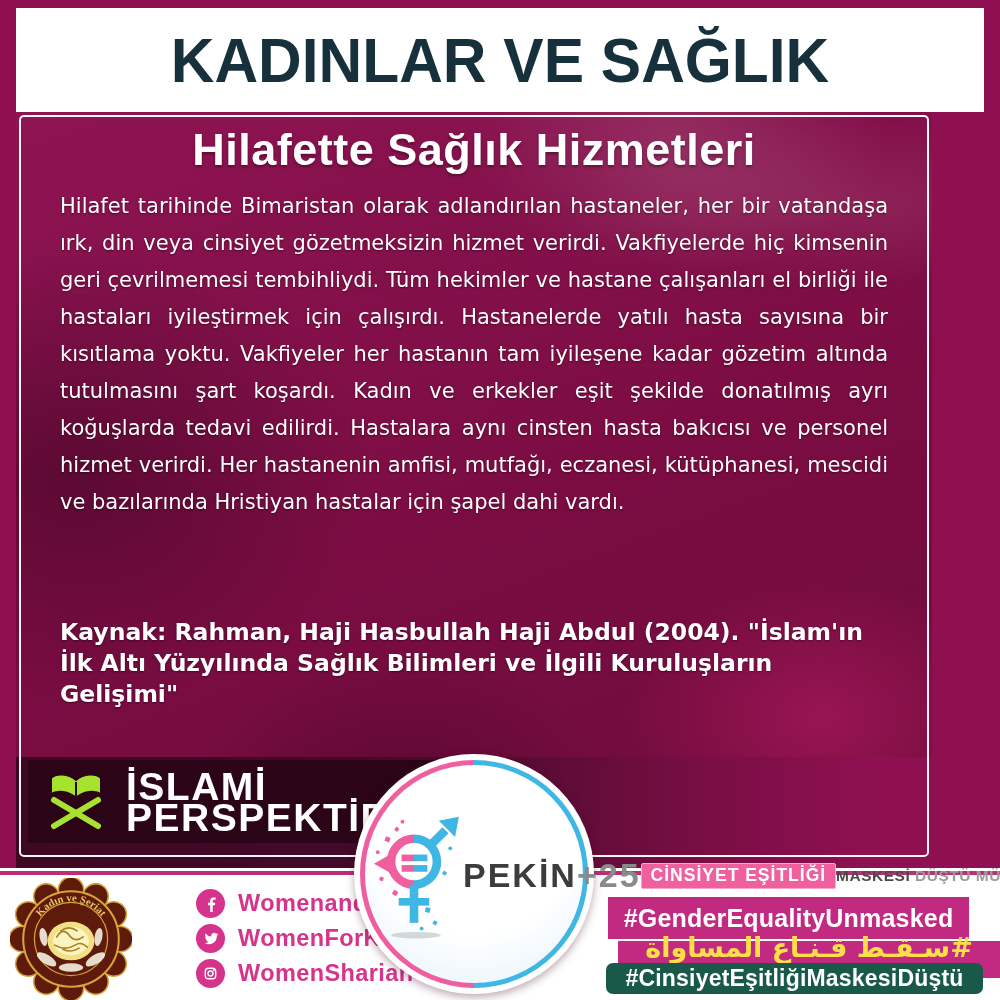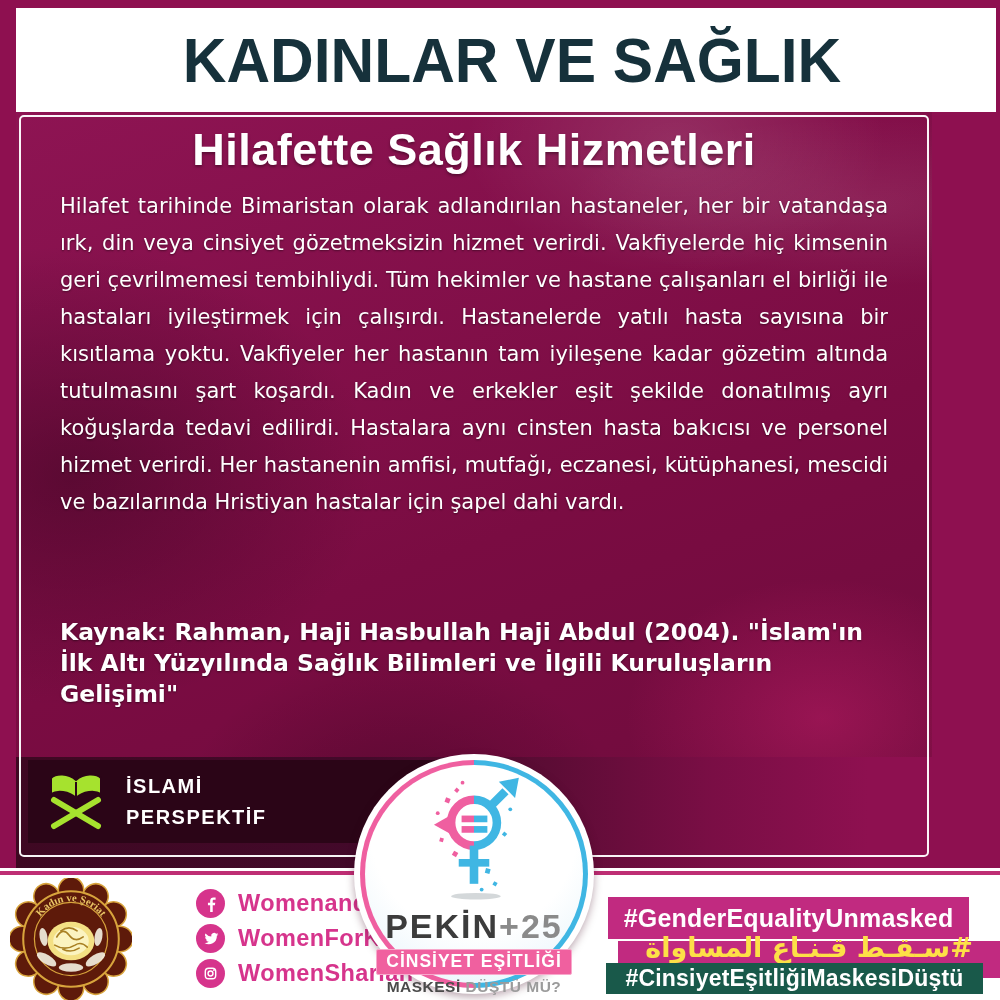--- a/index.html
+++ b/index.html
@@ -2,21 +2,21 @@
 <html><head>
 <meta charset="utf-8">
 <style>
   html,body{margin:0;padding:0;}
   body{width:1000px;height:1000px;position:relative;background:#8E1050;
        font-family:"Liberation Sans",sans-serif;overflow:hidden;}
   .abs{position:absolute;}
 
   
   .header{left:16px;top:8px;width:968px;height:104px;background:#ffffff;
-          display:flex;align-items:center;justify-content:center;padding-left:12px;}
+          display:flex;align-items:center;justify-content:center;}
   .header-title{font-weight:bold;font-size:63px;color:#16313B;letter-spacing:0px;
                 transform:scaleX(.96);white-space:nowrap;}
 
   
   .panel{left:16px;top:112px;width:916px;height:758px;overflow:hidden;
     background-color:#80104A;
     background-image:
       radial-gradient(ellipse 300px 190px at 72% 4%, rgba(255,255,255,.12), transparent 70%),
       radial-gradient(ellipse 420px 120px at 92% 12%, rgba(255,210,230,.10), transparent 70%),
       radial-gradient(ellipse 420px 320px at 6% 48%, rgba(30,0,16,.38), transparent 72%),
@@ -33,21 +33,21 @@
   .article-body{left:44px;right:44px;top:76px;color:#fff;font-family:"DejaVu Sans",sans-serif;
                 font-size:21px;line-height:37px;text-align:justify;
                 text-shadow:0 1px 2px rgba(0,0,0,.45);}
   .article-source{left:44px;right:48px;top:505px;color:#fff;font-family:"DejaVu Sans",sans-serif;
                   font-size:23.5px;font-weight:bold;line-height:31px;
                   text-shadow:0 1px 2px rgba(0,0,0,.45);}
 
   
   .brandbox{left:12px;top:648px;width:448px;height:83px;background:#2B0517;
             display:flex;align-items:center;padding-left:16px;box-sizing:border-box;z-index:3;}
-  .brandtext{margin-left:18px;color:#fff;font-weight:bold;font-size:20px;
+  .brandtext{margin-left:18px;color:#fff;font-weight:bold;font-size:39px;
              line-height:31px;letter-spacing:1.5px;}
 
   
   .sep-white{left:0;top:868px;width:1000px;height:3px;background:#fff;z-index:4;}
   .sep-pink{left:0;top:871px;width:1000px;height:4px;background:#BE2E74;z-index:4;}
   .footer{left:0;top:875px;width:1000px;height:125px;background:#fff;z-index:5;}
 
   
   .social{left:196px;top:889px;z-index:6;display:flex;flex-direction:column;gap:7px;}
   .social-row{display:flex;align-items:center;height:28px;}
@@ -55,41 +55,41 @@
              display:flex;align-items:center;justify-content:center;flex:0 0 auto;}
   .social-label{color:#D6348C;font-weight:bold;font-size:23.5px;letter-spacing:.4px;}
 
   
   .badge{left:354px;top:754px;width:240px;height:240px;border-radius:50%;background:#fff;
          z-index:20;box-shadow:0 3px 8px rgba(60,0,30,.35);}
   .badge-ring{position:absolute;left:6px;top:6px;right:6px;bottom:6px;border-radius:50%;
               background:linear-gradient(90deg,#EF5FA0 0 50%,#3FB6E3 50% 100%);}
   .badge-in{position:absolute;left:11px;top:11px;right:11px;bottom:11px;border-radius:50%;
             background:radial-gradient(circle at 50% 30%,#ffffff 0 55%,#E2F2FA 100%);
-            display:flex;flex-direction:column;align-items:center;}
+            display:flex;flex-direction:row;align-items:center;}
   .badge-l1{margin-top:2px;white-space:nowrap;font-size:34px;letter-spacing:2px;}
   .badge-l1 .b{font-weight:bold;color:#3C3C3C;}
   .badge-l1 .g{font-weight:bold;color:#8A8A8A;}
   .badge-chip{margin-top:3px;background:#F0609F;border:1px solid #F8A8CB;color:#fff;
               font-weight:bold;font-size:17.5px;letter-spacing:1px;padding:1px 9px 2px;
               border-radius:2px;white-space:nowrap;}
   .badge-l3{margin-top:3px;font-size:15.5px;white-space:nowrap;letter-spacing:.5px;}
   .badge-l3 .b{font-weight:bold;color:#4A4A4A;}
   .badge-l3 .g{font-weight:bold;color:#9B9B9B;}
 
   
   .hash1{left:608px;top:897px;width:361px;height:42px;background:#C12A80;z-index:6;
          display:flex;align-items:center;justify-content:center;}
   .hash1 span{color:#fff;font-weight:bold;font-size:25px;letter-spacing:.2px;white-space:nowrap;}
   .hash-ar{left:618px;top:941px;width:382px;height:37px;background:#C12A80;z-index:6;
            display:flex;align-items:flex-start;justify-content:center;overflow:visible;}
   .hash-ar span{color:#fde047;font-weight:bold;font-size:27px;line-height:27px;margin-top:-7px;
                 direction:rtl;font-family:"DejaVu Sans",sans-serif;white-space:nowrap;}
   .hash-tr{left:606px;top:963px;width:377px;height:31px;background:#19594A;z-index:7;
-           display:flex;align-items:center;justify-content:center;}
+           display:flex;align-items:center;justify-content:center;border-radius:7px;}
   .hash-tr span{color:#fff;font-weight:bold;font-size:23px;letter-spacing:.2px;white-space:nowrap;}
 </style>
 </head>
 <body>
 
 <div class="abs header">
   <div class="header-title">KADINLAR VE SAĞLIK</div>
 </div>
 
 <div class="abs panel">

